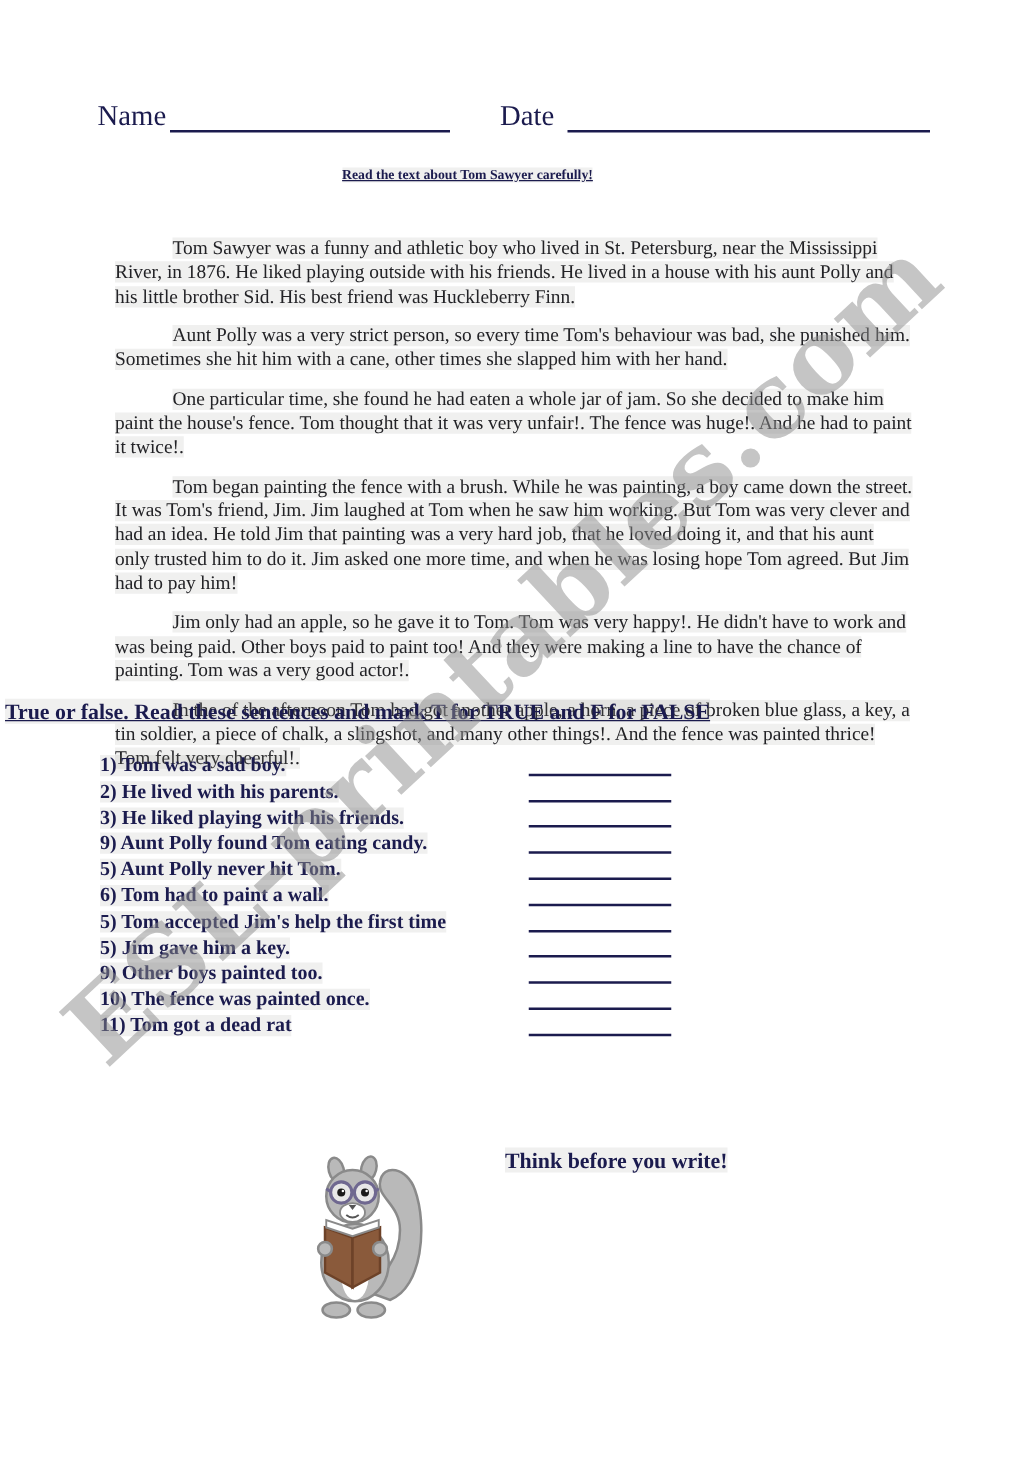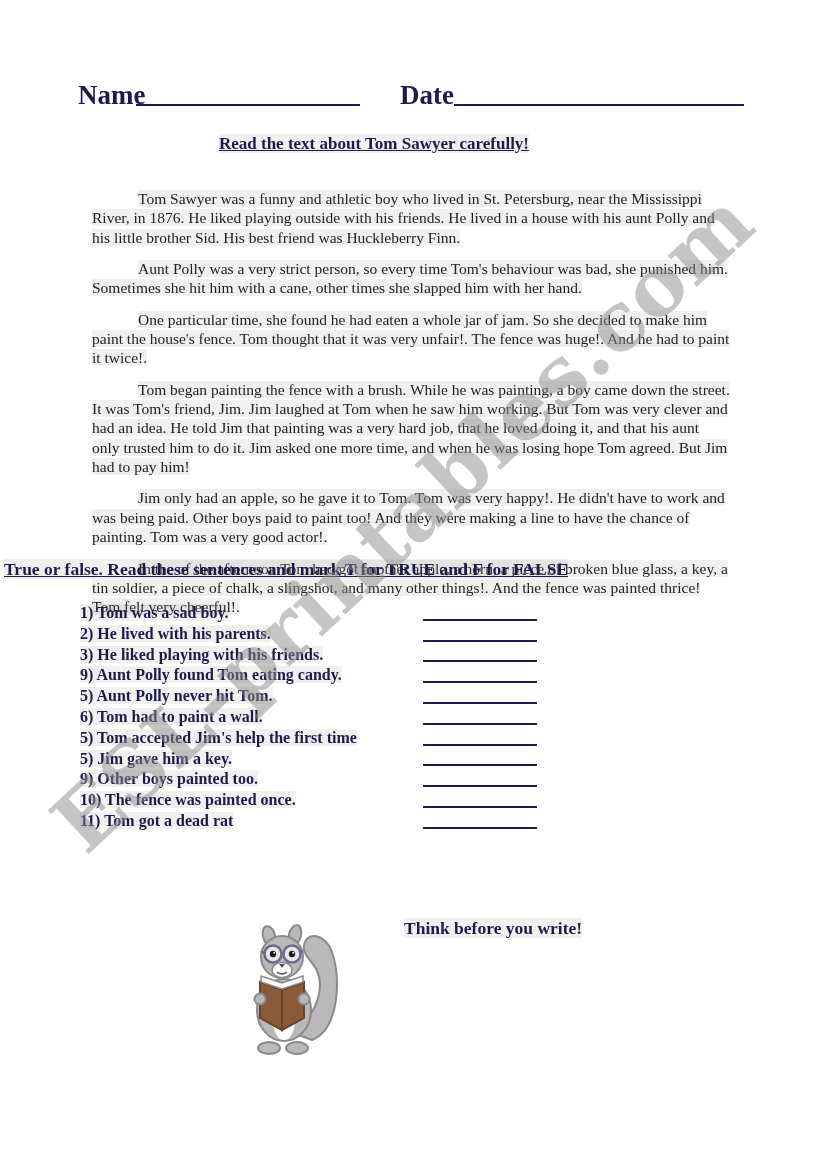--- a/index.html
+++ b/index.html
@@ -1,29 +1,29 @@
 <!DOCTYPE html>
 <html style="--ink: #1b1b4e; --body-text: #222226; --watermark: #8c8c8c;"><head>
 <meta charset="utf-8">
 <style>
   html,body { margin:0; padding:0; background:#ffffff; }
   .page {
     position:relative; width:821px; height:1169px; background:#ffffff;
     overflow:hidden; font-family:"Liberation Serif", serif;
   }
   
-  .hdr-label { position:absolute; font-size:27px; color:var(--ink);font-weight:bold; }
+  .hdr-label { position:absolute; font-size:23px; color:var(--ink); }
   .name-label { left:78px; top:80px; }
   .date-label { left:400px; top:80px; }
   .hdr-line { position:absolute; height:0; border-bottom:2px solid var(--ink); }
   .name-line { left:136px; top:104px; width:224px; }
   .date-line { left:454px; top:104px; width:290px; }
   
   .reading-title { position:absolute; left:0; top:134px; width:748px; text-align:center;
-                   font-size:17px; font-weight:bold; color:var(--ink); }
+                   font-size:11px; font-weight:bold; color:var(--ink); }
   .reading-title .u { text-decoration:underline; }
   .reading-text { position:absolute; left:80px; top:177px; width:662px;
                   font-size:15.5px; line-height:19.35px; color:var(--body-text); }
   .reading-text p { margin:12px; text-indent:46px; }
   .band { background:rgba(150,148,144,0.14); }
   
   .exercise-title { position:absolute; left:4px; top:559px; width:702px; 
                     font-size:17.5px; font-weight:bold; color:var(--ink); }
   .exercise-title .u { text-decoration:underline; }
   .tf-list { position:absolute; left:80px; top:603px; width:662px; }

